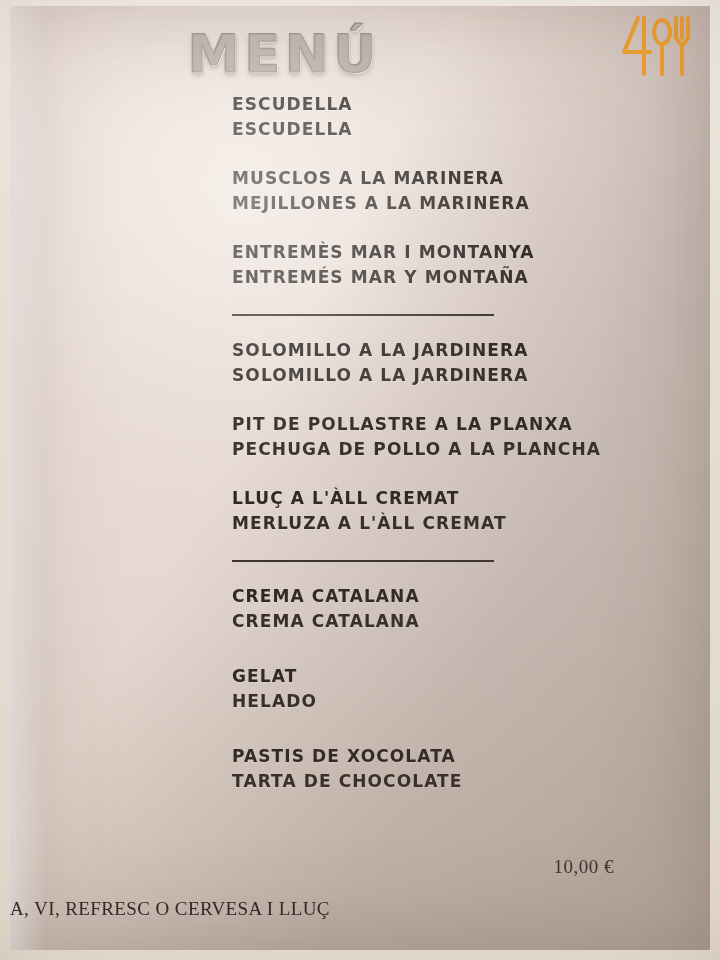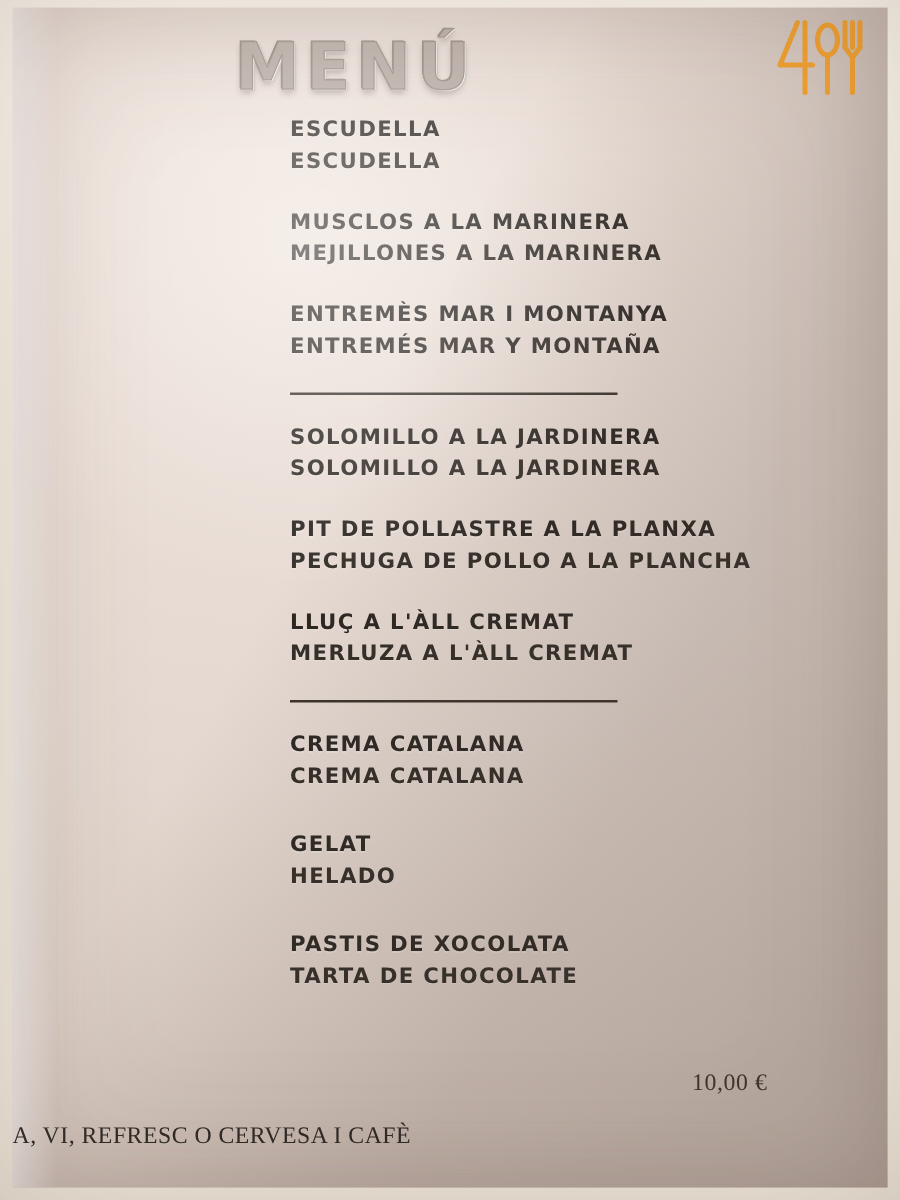--- a/index.html
+++ b/index.html
@@ -221,21 +221,21 @@
 
     </div>
 
     <div id="price">10,00 €</div>
 
     <div id="card-glow"></div>
     <div id="card-shadow"></div>
     <div id="card-streak"></div>
   </div>
 
-  <div id="footer-note">A, VI, REFRESC O CERVESA I CAFÈ</div>
+  <div id="footer-note">A, VI, REFRESC O CERVESA I LLUÇ</div>
 
   <svg id="logo" viewBox="0 0 84 72" aria-hidden="true">
     <g fill="none" stroke="#f0a030" stroke-width="4" stroke-linecap="round" stroke-linejoin="round">
 
       <path d="M22 6 L8 40 L34 40"></path>
       <path d="M28 6 L28 62"></path>
 
       <ellipse cx="46" cy="20" rx="8" ry="12"></ellipse>
       <path d="M46 32 L46 62"></path>
 

